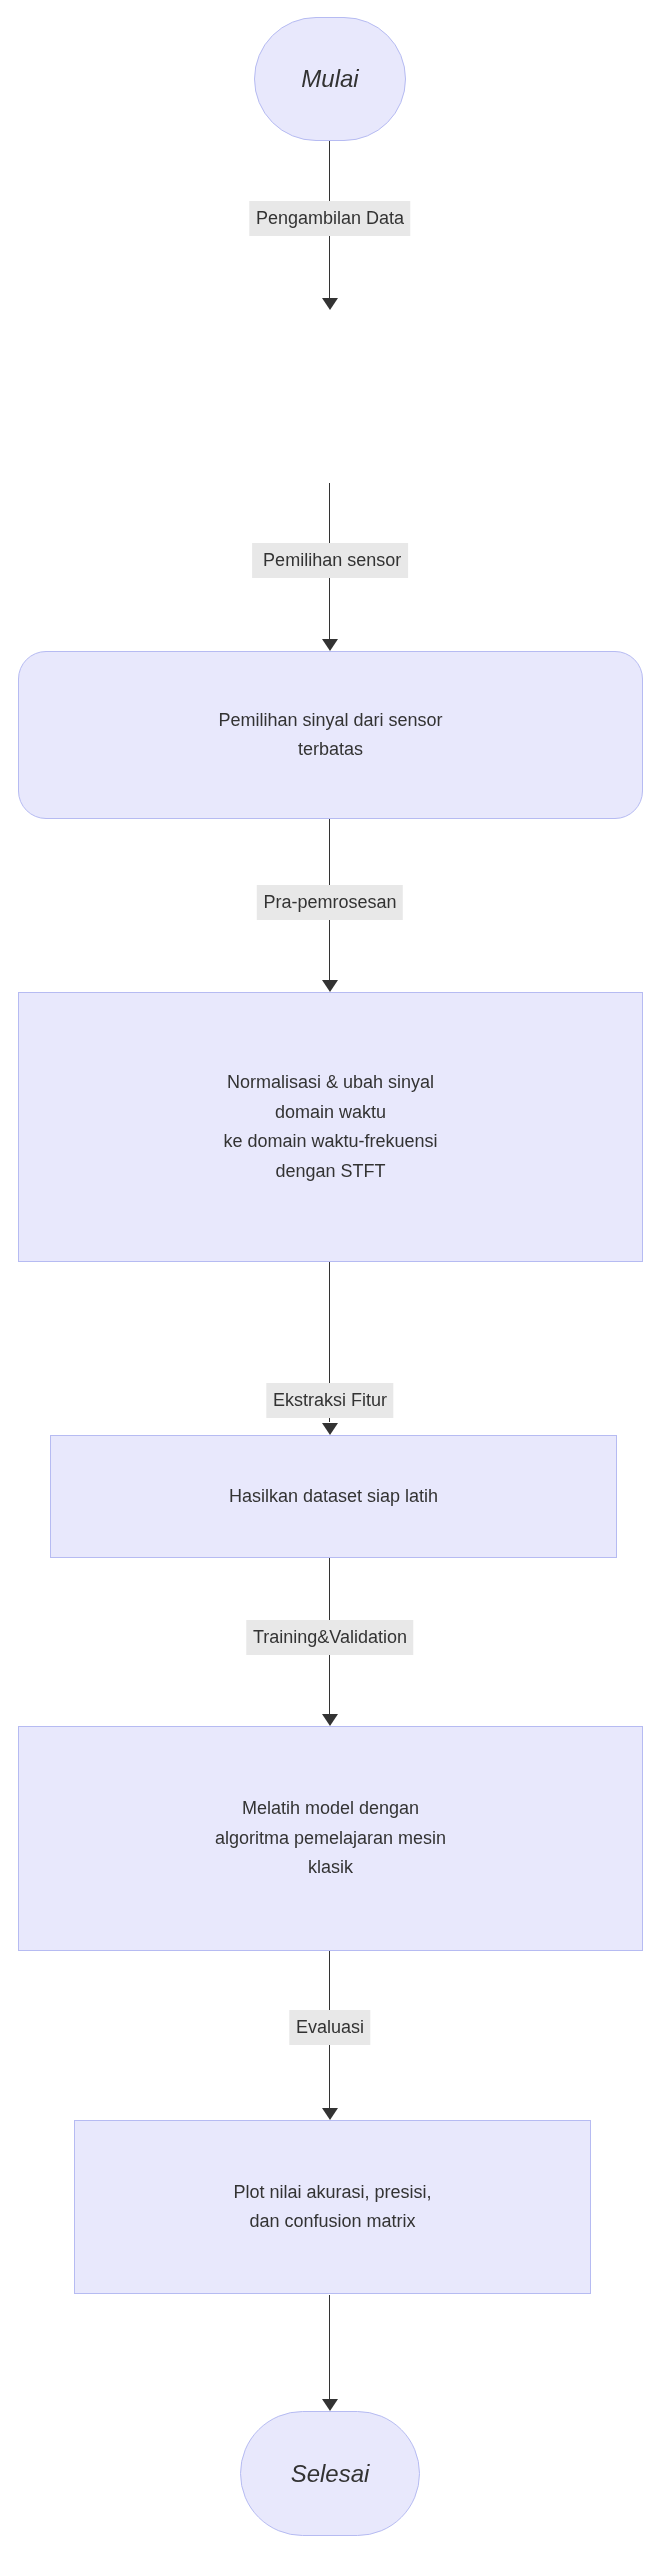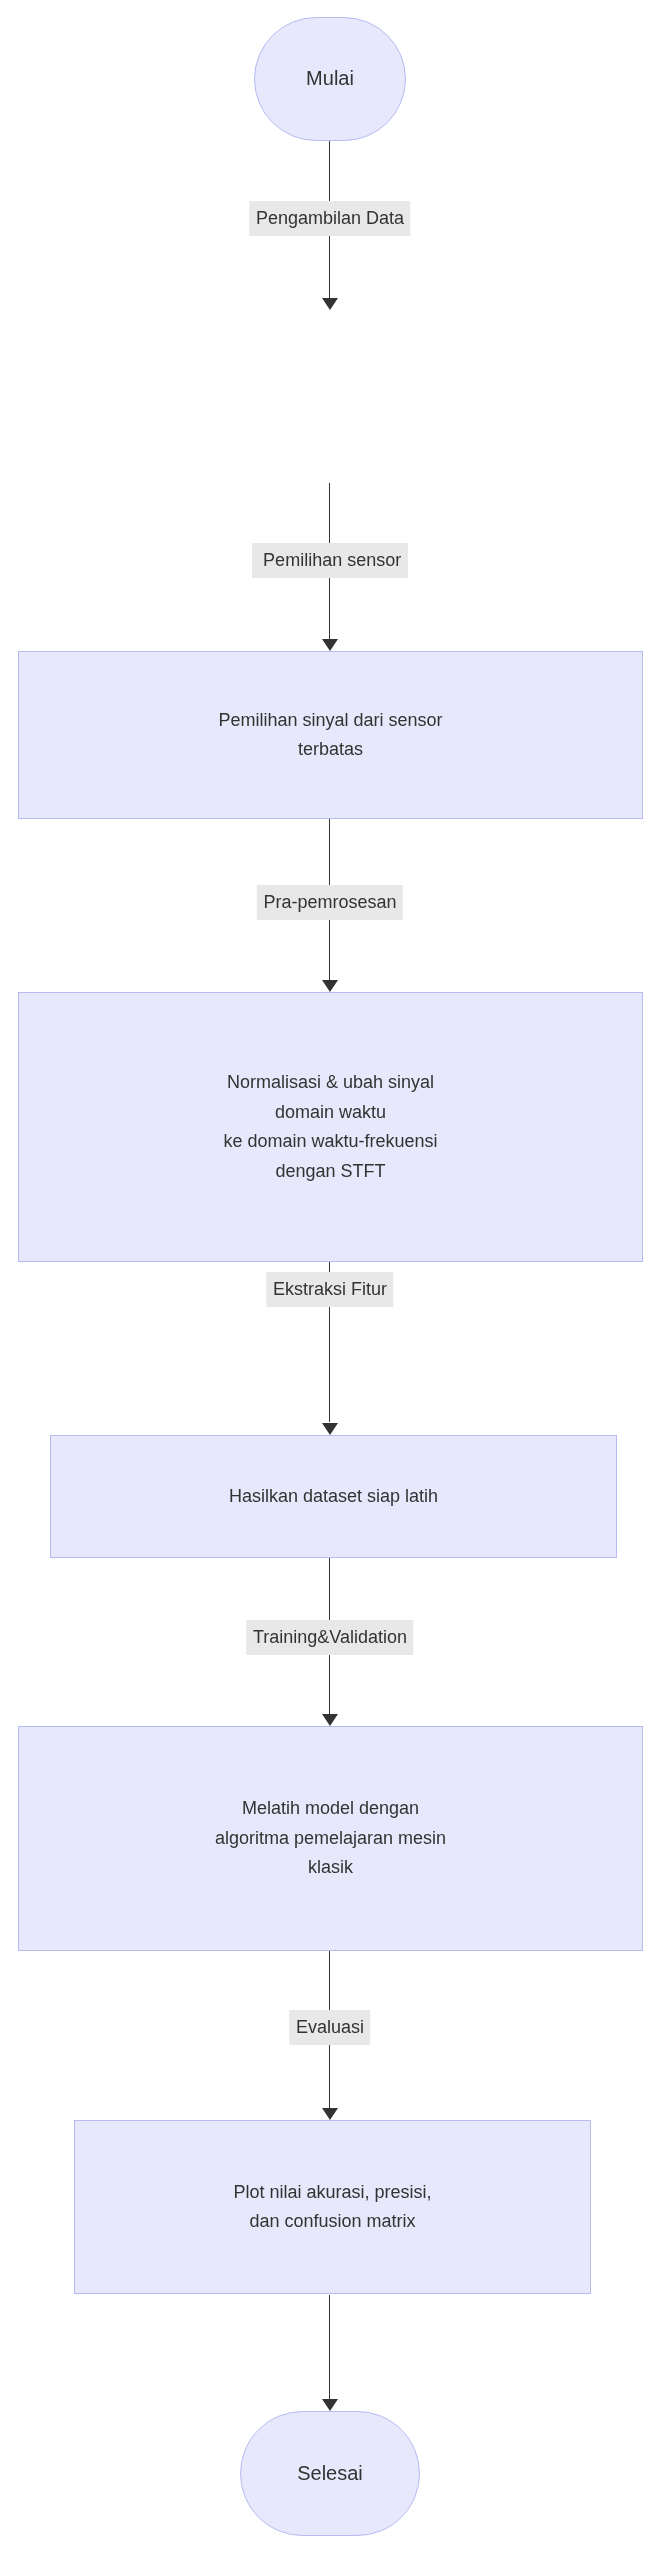--- a/index.html
+++ b/index.html
@@ -29,21 +29,22 @@
     justify-content: center;
     text-align: center;
     color: #333333;
     font-size: 18px;
     line-height: 29.5px;
     white-space: pre-line;
     z-index: 2;
   }
   .node.terminator {
     border-radius: 670px;
-    font-size: 20px;
+    font-size: 24px;
+    font-style: italic;
   }
   .node .node-text {
     display: block;
     width: 100%;
     padding: 0 5.4px;
     white-space: pre-line;
   }
 
   
   .edge-line {
@@ -89,39 +90,39 @@
 
   <div class="edge-line" style="top:141px; height:157px;"></div>
   <div class="edge-arrow" style="top:298px;"></div>
   <div class="edge-label" style="top:201px;">Pengambilan Data</div>
 
 
   <div class="edge-line" style="top:483px; height:156px;"></div>
   <div class="edge-arrow" style="top:639px;"></div>
   <div class="edge-label" style="top:543px;padding-left:11px;">Pemilihan sensor</div>
 
-  <div class="node" style="left:18px; top:651px; width:625px; height:168px;">
+  <div class="node" style="left:18px; top:651px; width:625px; height:168px;border-radius:28px;">
     <span class="node-text">Pemilihan sinyal dari sensor
 terbatas</span>
   </div>
 
   <div class="edge-line" style="top:819px; height:161px;"></div>
   <div class="edge-arrow" style="top:980px;"></div>
   <div class="edge-label" style="top:885px;">Pra-pemrosesan</div>
 
   <div class="node" style="left:18px; top:992px; width:625px; height:270px;">
     <span class="node-text">Normalisasi &amp; ubah sinyal
 domain waktu
 ke domain waktu-frekuensi
 dengan STFT</span>
   </div>
 
   <div class="edge-line" style="top:1261px; height:161px;"></div>
   <div class="edge-arrow" style="top:1423px;"></div>
-  <div class="edge-label" style="top:1272px;">Ekstraksi Fitur</div>
+  <div class="edge-label" style="top:1383px;">Ekstraksi Fitur</div>
 
   <div class="node" style="left:50px; top:1435px; width:567px; height:123px;justify-content:center;">
     <span class="node-text">Hasilkan dataset siap latih</span>
   </div>
 
   <div class="edge-line" style="top:1558px; height:156px;"></div>
   <div class="edge-arrow" style="top:1714px;"></div>
   <div class="edge-label" style="top:1620px;">Training&amp;Validation</div>
 
   <div class="node" style="left:18px; top:1726px; width:625px; height:225px;">

